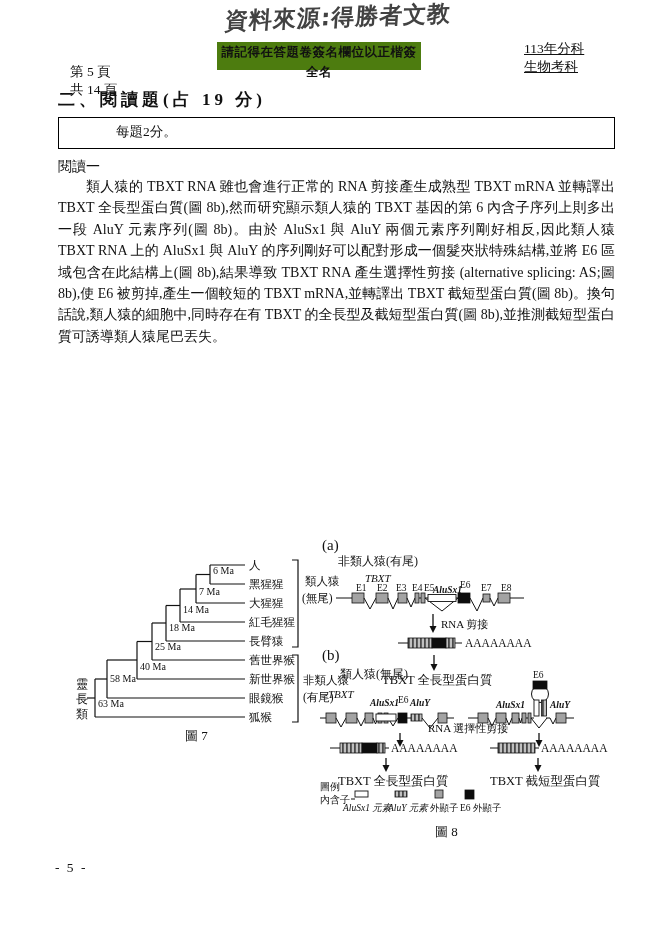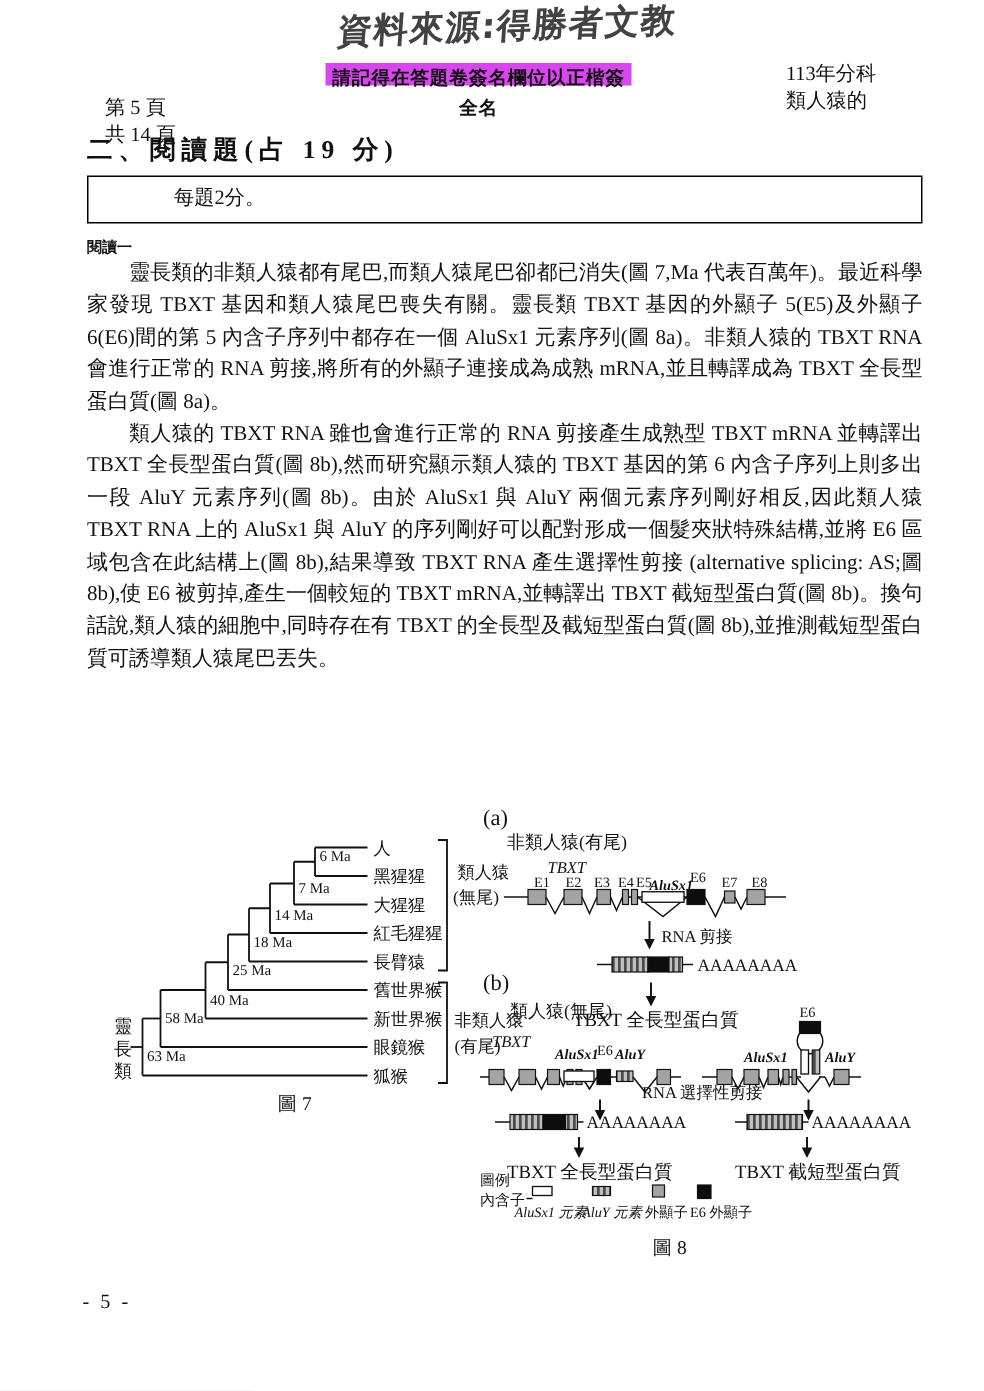--- a/index.html
+++ b/index.html
@@ -4,30 +4,30 @@
 <style>
   html,body{margin:0;padding:0;background:#e8e8e8;}
   .page{position:relative;width:656px;height:927px;background:#ffffff;overflow:hidden;
         font-family:"Liberation Serif","DejaVu Serif",serif;color:#111;}
   
   .watermark{position:absolute;left:225px;top:2px;width:220px;font-size:23px;color:#222;
              transform:rotate(-2deg) skewX(-6deg);letter-spacing:1px;white-space:nowrap;
              font-family:"DejaVu Sans",sans-serif;font-weight:bold;opacity:.85;}
   .pageinfo{position:absolute;left:70px;top:52px;font-size:13.5px;line-height:17.5px;margin-top:11px;}
   .pageinfo span{display:block;}
-  .stamp{position:absolute;left:217px;top:42px;width:204px;height:15px;background:#d946ef;
+  .stamp{position:absolute;left:217px;top:42px;width:204px;height:28px;background:#4d7c0f;
          font-size:12.5px;font-weight:bold;text-align:center;line-height:20px;letter-spacing:.5px;}
-  .examinfo{position:absolute;left:524px;top:40px;font-size:13.5px;line-height:17.5px;}
+  .examinfo{position:absolute;left:524px;top:40px;font-size:13.5px;line-height:17.5px;text-decoration:underline;}
   .examinfo span{display:block;}
   
   .main{position:absolute;left:58px;top:88px;width:557px;}
   .sec-title{font-size:17px;font-weight:bold;letter-spacing:4px;margin:0 0 6px 0;}
   .instr-box{border:1.5px solid #000;padding:3px 8px 6px 8px;font-size:13.5px;line-height:21px;margin-bottom:9px;}
   .instr-line2{padding-left:49px;}
-  .reading-label{font-size:10px;margin:0;font-weight:bold;}
+  .reading-label{font-size:14px;margin:0;}
   .para{font-size:14px;line-height:21.4px;text-align:justify;text-indent:2em;margin:0;}
   
   .fig{position:absolute;}
   svg text{font-family:"Liberation Serif","DejaVu Serif",serif;fill:#111;}
   .tree-line{stroke:#111;stroke-width:1.2;fill:none;}
   .gene-line{stroke:#111;stroke-width:1;fill:none;}
   .exon{fill:#a3a3a3;stroke:#111;stroke-width:.8;}
   .exon-black{fill:#0d0d0d;stroke:#111;stroke-width:.8;}
   .exon-white{fill:#ffffff;stroke:#111;stroke-width:.9;}
   .arrow{stroke:#111;stroke-width:1.3;fill:none;}
@@ -40,30 +40,29 @@
 <div class="page">
 
   <div class="watermark">資料來源:得勝者文教</div>
   <div class="pageinfo">
     <span>第 5 頁</span>
     <span>共 14 頁</span>
   </div>
   <div class="stamp">請記得在答題卷簽名欄位以正楷簽全名</div>
   <div class="examinfo">
     <span>113年分科</span>
-    <span>類人猿的</span>
+    <span>生物考科</span>
   </div>
 
   <div class="main">
     <div class="sec-title">二、閱讀題(占 19 分)</div>
     <div class="instr-box">
       <div class="instr-line2">每題2分。</div>
     </div>
     <p class="reading-label">閱讀一</p>
-    <p class="para">靈長類的非類人猿都有尾巴,而類人猿尾巴卻都已消失(圖 7,Ma 代表百萬年)。最近科學家發現 TBXT 基因和類人猿尾巴喪失有關。靈長類 TBXT 基因的外顯子 5(E5)及外顯子 6(E6)間的第 5 內含子序列中都存在一個 AluSx1 元素序列(圖 8a)。非類人猿的 TBXT RNA 會進行正常的 RNA 剪接,將所有的外顯子連接成為成熟 mRNA,並且轉譯成為 TBXT 全長型蛋白質(圖 8a)。</p>
     <p class="para">類人猿的 TBXT RNA 雖也會進行正常的 RNA 剪接產生成熟型 TBXT mRNA 並轉譯出 TBXT 全長型蛋白質(圖 8b),然而研究顯示類人猿的 TBXT 基因的第 6 內含子序列上則多出一段 AluY 元素序列(圖 8b)。由於 AluSx1 與 AluY 兩個元素序列剛好相反,因此類人猿 TBXT RNA 上的 AluSx1 與 AluY 的序列剛好可以配對形成一個髮夾狀特殊結構,並將 E6 區域包含在此結構上(圖 8b),結果導致 TBXT RNA 產生選擇性剪接 (alternative splicing: AS;圖 8b),使 E6 被剪掉,產生一個較短的 TBXT mRNA,並轉譯出 TBXT 截短型蛋白質(圖 8b)。換句話說,類人猿的細胞中,同時存在有 TBXT 的全長型及截短型蛋白質(圖 8b),並推測截短型蛋白質可誘導類人猿尾巴丟失。</p>
   </div>
 
   <svg class="fig" style="left:72px;top:555px;" width="290" height="245" viewBox="0 0 290 245">
     <g class="tree-line">
 
       <polyline points="138,10 138,29"></polyline>
         <line x1="138" y1="10" x2="173" y2="10"></line>
         <line x1="138" y1="29" x2="173" y2="29"></line>
 

